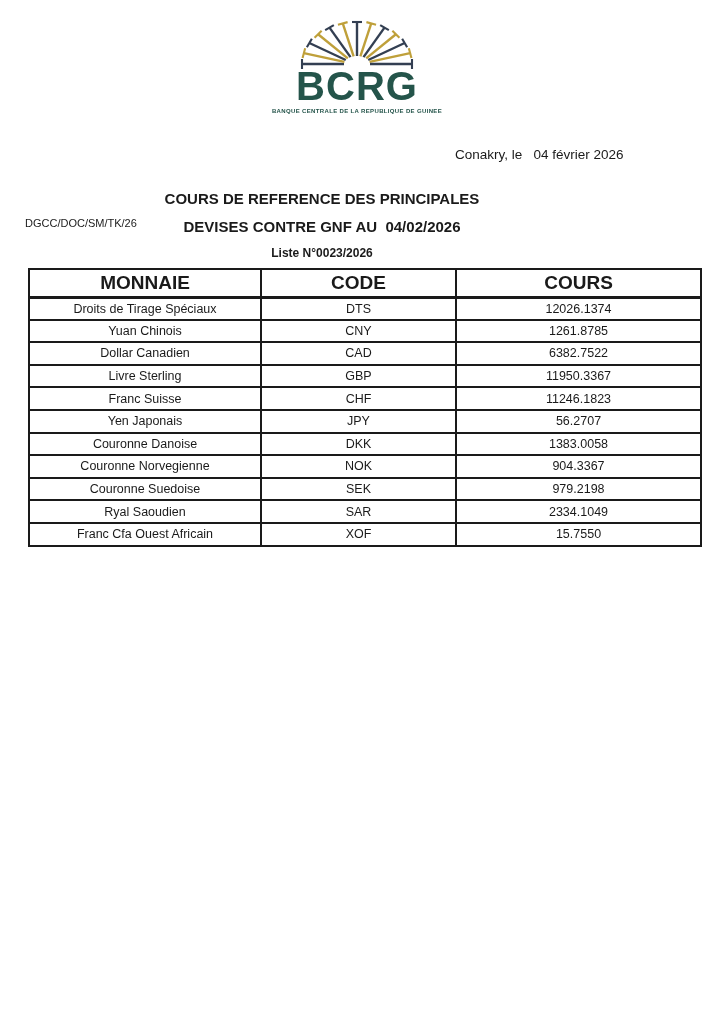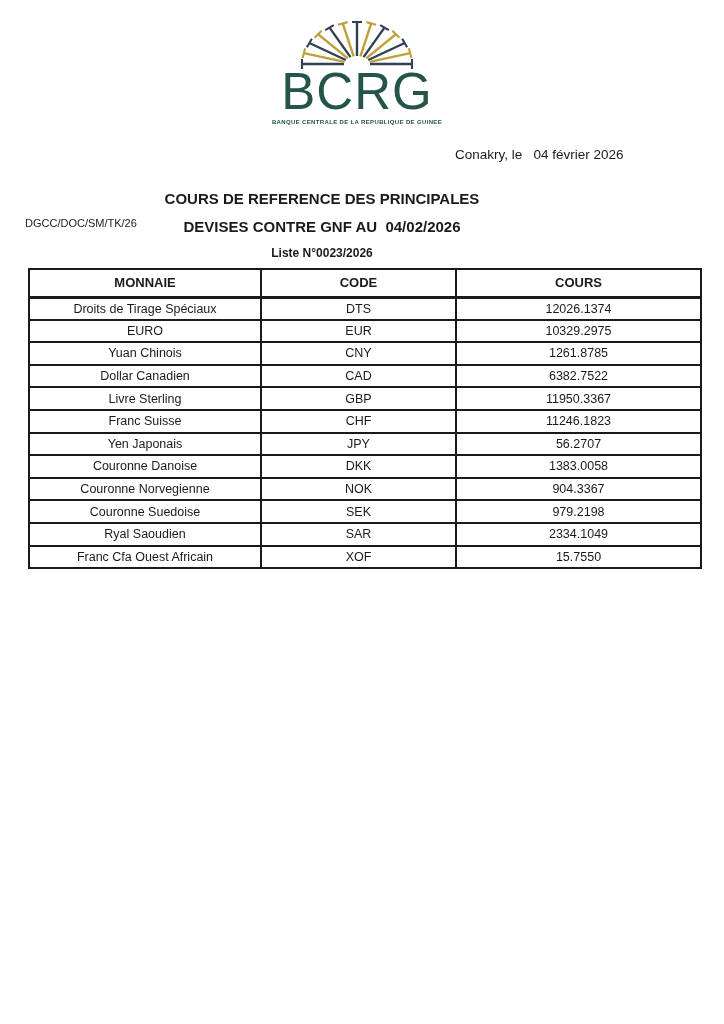--- a/index.html
+++ b/index.html
@@ -21,22 +21,22 @@
     overflow:hidden;
   }
   
   .logo{
     position:absolute;top:12px;left:292px;width:130px;
     display:flex;flex-direction:column;align-items:center;
   }
   .logo svg{display:block;}
   .logo-acronym{
     margin-top:-6px;
-    font-size:51px;line-height:1;
-    font-weight:normal;letter-spacing:1px;
+    font-size:40px;line-height:1;
+    font-weight:bold;letter-spacing:1px;
     color:var(--brand-green);
   }
   .logo-tagline{
     margin-top:2px;
     font-size:6px;letter-spacing:0.35px;white-space:nowrap;
     font-weight:bold;
     color:var(--brand-green);
   }
   
   .dateline{
@@ -65,21 +65,21 @@
     width:672px;
     border-collapse:collapse;table-layout:fixed;
   }
   table.rates col.c1{width:232px;}
   table.rates col.c2{width:195px;}
   table.rates col.c3{width:245px;}
   table.rates th{
     border:2px solid var(--ink);
     border-bottom-width:3px;
     height:28px;
-    font-size:13px;font-weight:bold;
+    font-size:19px;font-weight:bold;
     text-align:center;vertical-align:middle;
     padding:1px 11px;
   }
   table.rates td{
     border:2px solid var(--ink);
     height:22.6px;
     font-size:12.5px;
     text-align:center;vertical-align:middle;
     padding:1px 4px;
   }
@@ -159,25 +159,20 @@
         <th>COURS</th>
       </tr>
     </thead>
     <tbody>
       <tr>
         <td>Droits de Tirage Spéciaux</td>
         <td>DTS</td>
         <td>12026.1374</td>
       </tr>
       <tr>
-        <td>EURO</td>
-        <td>EUR</td>
-        <td>10329.2975</td>
-      </tr>
-      <tr>
         <td>Yuan Chinois</td>
         <td>CNY</td>
         <td>1261.8785</td>
       </tr>
       <tr>
         <td>Dollar Canadien</td>
         <td>CAD</td>
         <td>6382.7522</td>
       </tr>
       <tr>

